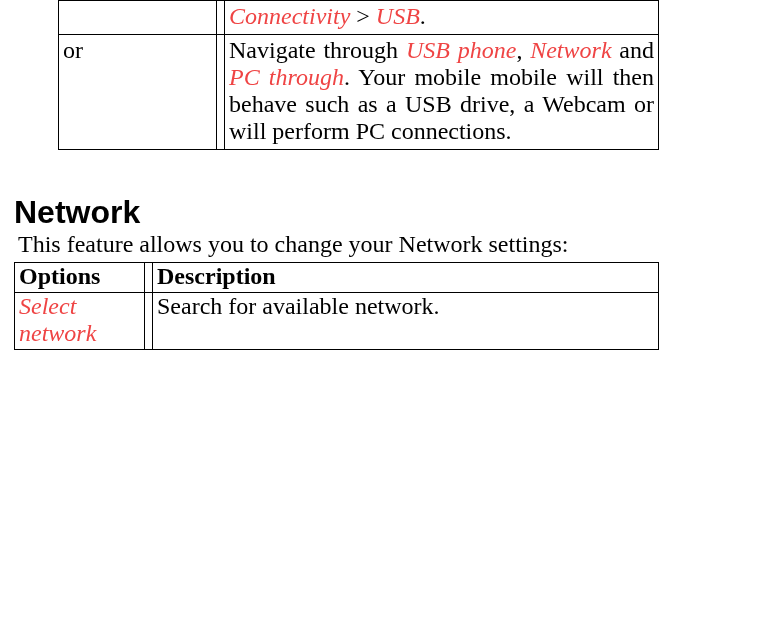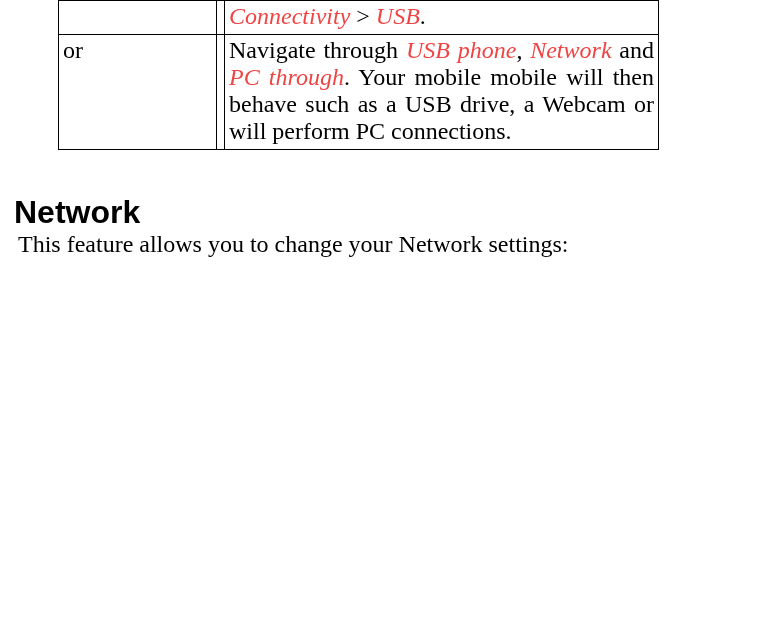--- a/index.html
+++ b/index.html
@@ -108,14 +108,24 @@
 <div class="heading">Network</div>
 <div class="intro">This feature allows you to change your Network settings:</div>
 
 <table class="table2">
   <colgroup>
     <col class="c1">
       <col class="cspacer">
       <col class="c2">
   </colgroup>
   <tbody>
+    <tr>
+      <th>Options</th>
+      <th class="spacer-cell"></th>
+      <th>Description</th>
+    </tr>
+    <tr>
+      <td><span class="emph">Select network</span></td>
+      <td class="spacer-cell"></td>
+      <td><span>Search for available network.</span></td>
+    </tr>
   </tbody>
 </table>
 
 </body></html>

